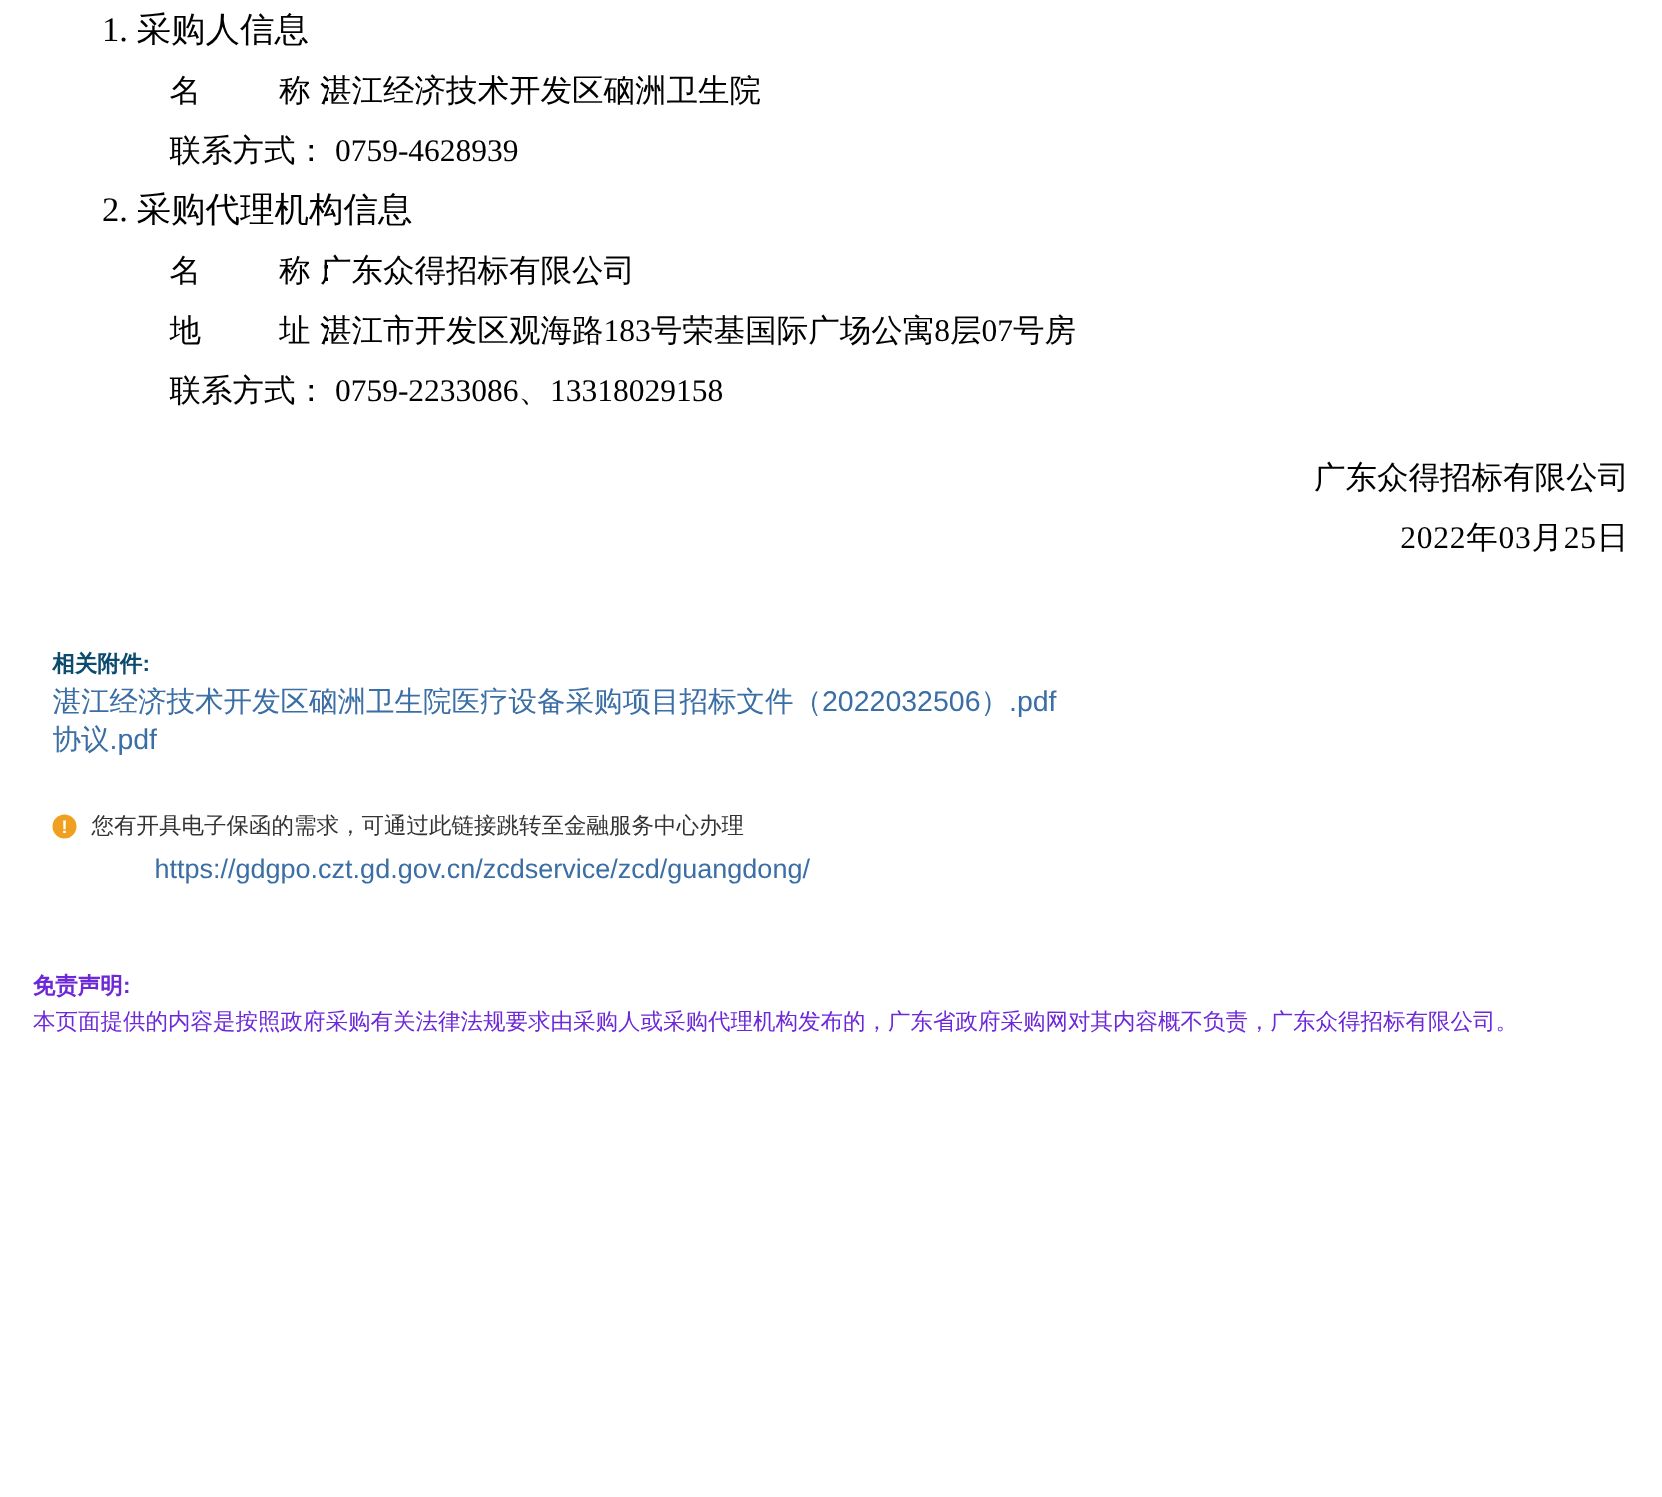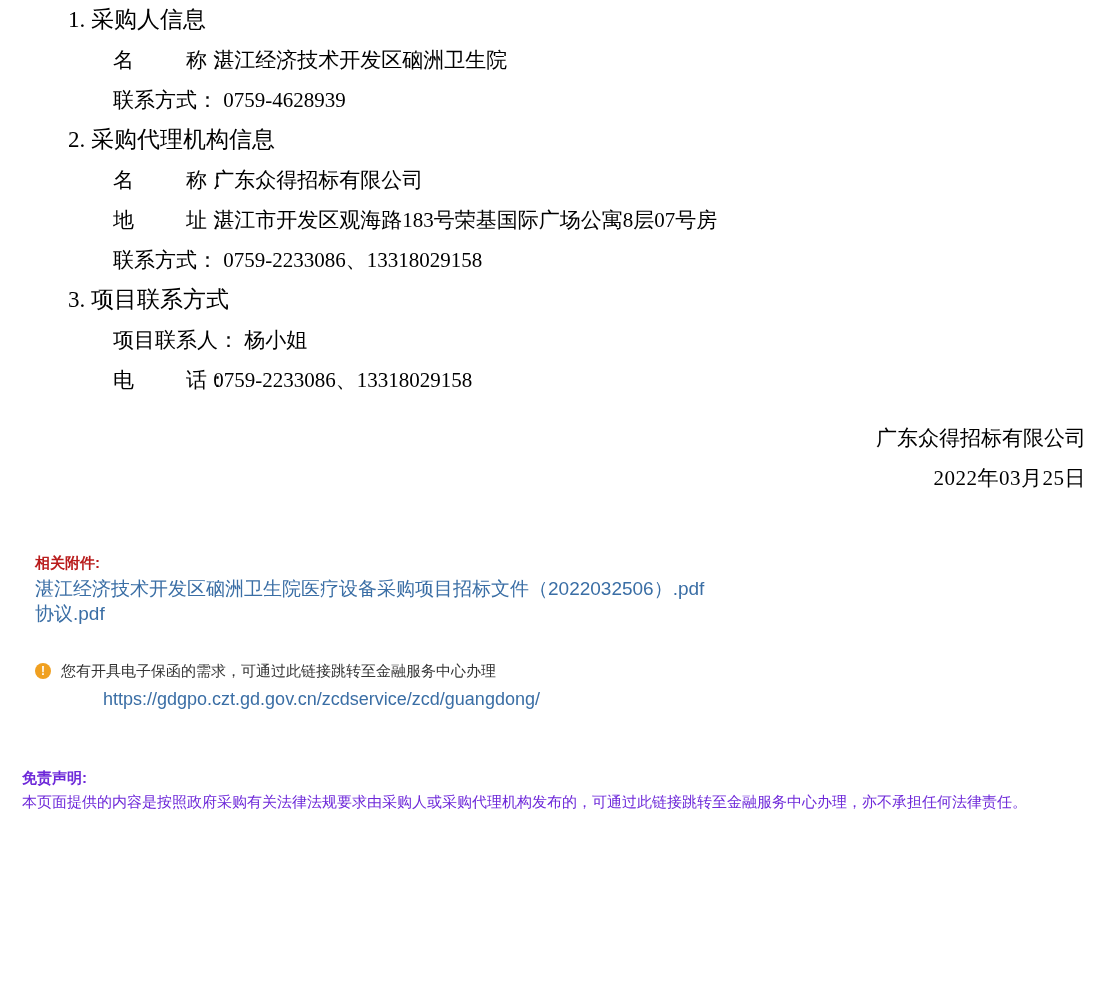--- a/index.html
+++ b/index.html
@@ -65,21 +65,21 @@
 
   
   .attach-wrap {
     margin-top: 52px;
     padding-left: 35px;
     font-family: "Liberation Sans", sans-serif;
   }
   .attach-title {
     font-size: 15px;
     font-weight: bold;
-    color: #b91c1c;
+    color: #0c4a6e;
     line-height: 26px;
   }
   .attach-link {
     display: block;
     font-size: 19px;
     color: #3a6ea5;
     line-height: 25px;
     text-decoration: none;
     cursor: pointer;
   }
@@ -176,34 +176,20 @@
     <div class="field-row">
       <span class="label-spread-2"><span class="c1">地</span><span>址：</span></span>
       <span class="field-value">湛江市开发区观海路183号荣基国际广场公寓8层07号房</span>
     </div>
     <div class="field-row">
       <span class="field-label">联系方式：</span>
       <span class="field-value">0759-2233086、13318029158</span>
     </div>
   </div>
 
-  <div class="section">
-    <div class="sec-title">
-      <span class="num">3.</span>
-      <span>项目联系方式</span>
-    </div>
-    <div class="field-row">
-      <span class="field-label">项目联系人：</span>
-      <span class="field-value">杨小姐</span>
-    </div>
-    <div class="field-row">
-      <span class="label-spread-2"><span class="c1">电</span><span>话：</span></span>
-      <span class="field-value">0759-2233086、13318029158</span>
-    </div>
-  </div>
 
   <div class="signature">
     <div class="sig-line1">广东众得招标有限公司</div>
     <div class="sig-line2">2022年03月25日</div>
   </div>
 
   <div class="attach-wrap">
     <div class="attach-title">相关附件:</div>
     <a class="attach-link">湛江经济技术开发区硇洲卫生院医疗设备采购项目招标文件（2022032506）.pdf</a>
     <a class="attach-link">协议.pdf</a>
@@ -212,16 +198,16 @@
   <div class="notice">
     <div class="notice-row">
       <div class="warn-icon">!</div>
       <div class="notice-text">您有开具电子保函的需求，可通过此链接跳转至金融服务中心办理</div>
     </div>
     <a class="notice-url">https://gdgpo.czt.gd.gov.cn/zcdservice/zcd/guangdong/</a>
   </div>
 
   <div class="disclaimer">
     <div class="disc-title">免责声明:</div>
-    <div class="disc-body">本页面提供的内容是按照政府采购有关法律法规要求由采购人或采购代理机构发布的，可通过此链接跳转至金融服务中心办理，亦不承担任何法律责任。</div>
+    <div class="disc-body">本页面提供的内容是按照政府采购有关法律法规要求由采购人或采购代理机构发布的，广东省政府采购网对其内容概不负责，广东众得招标有限公司。</div>
   </div>
 
 </div>
 
 </body></html>

